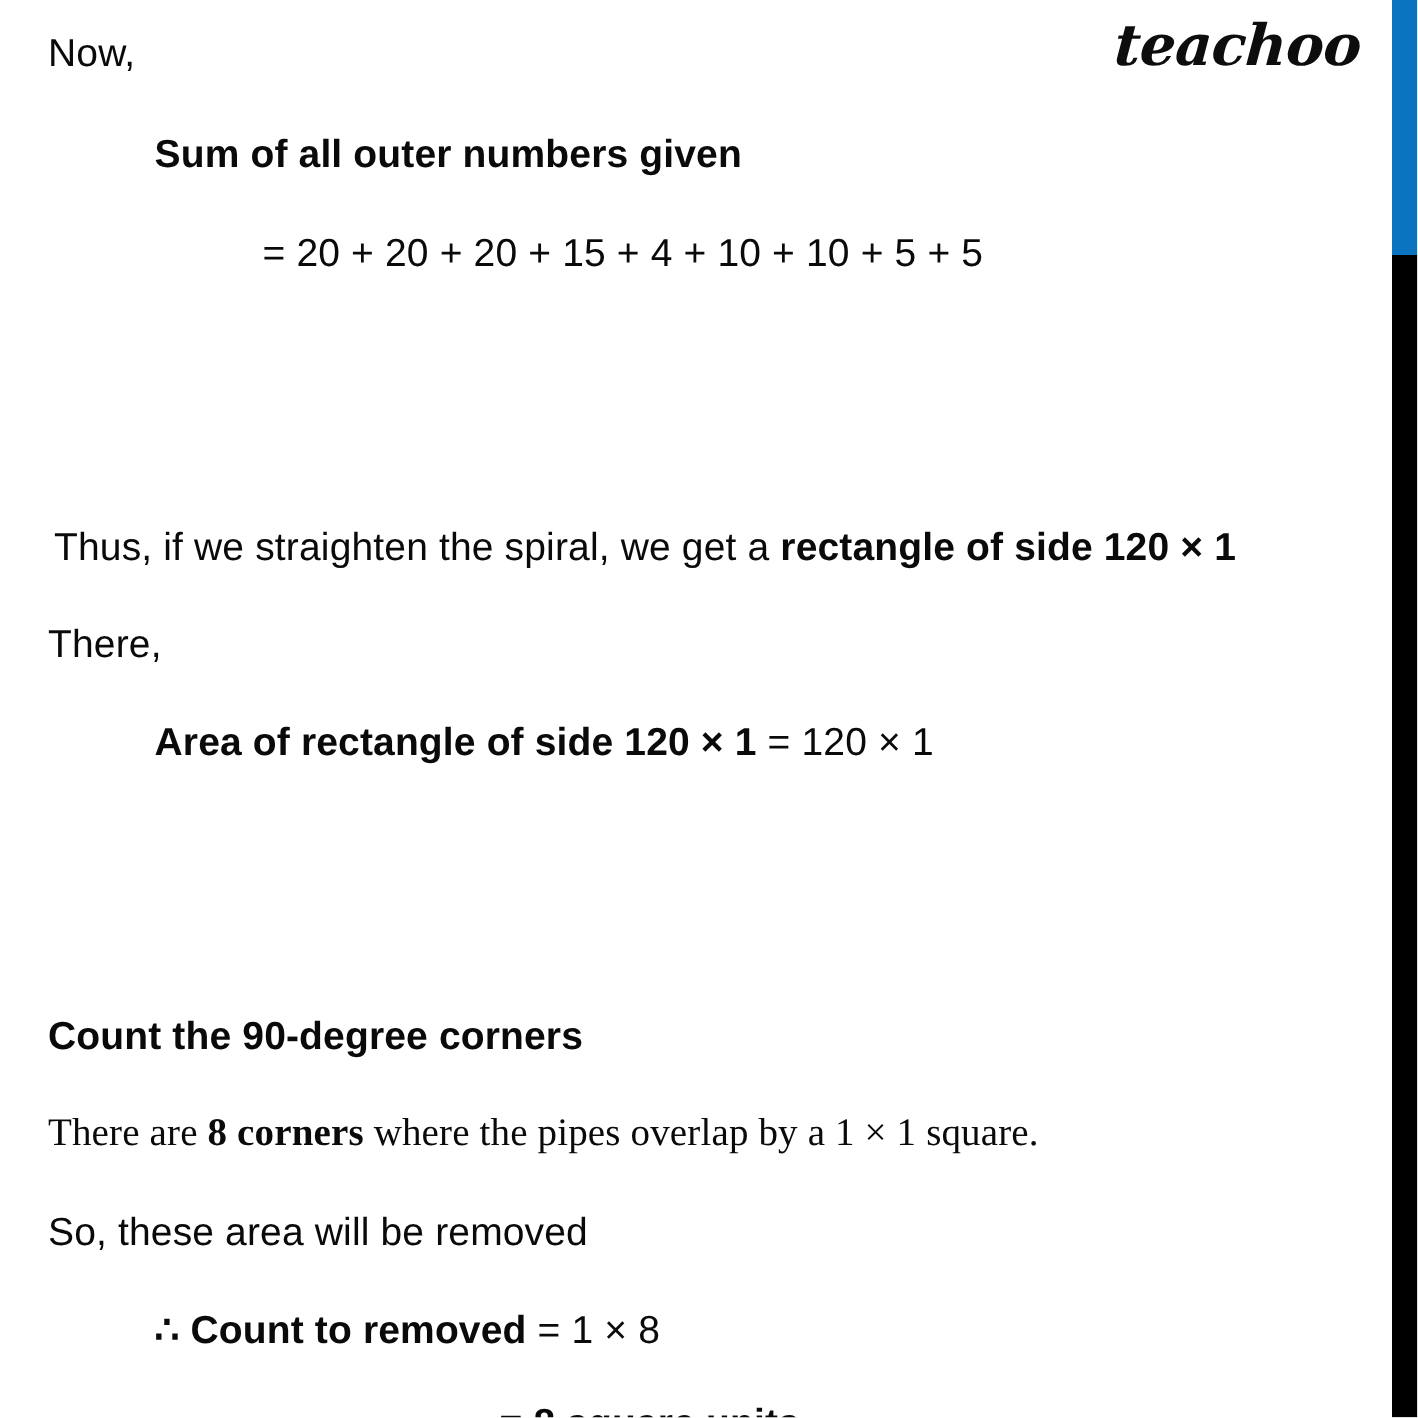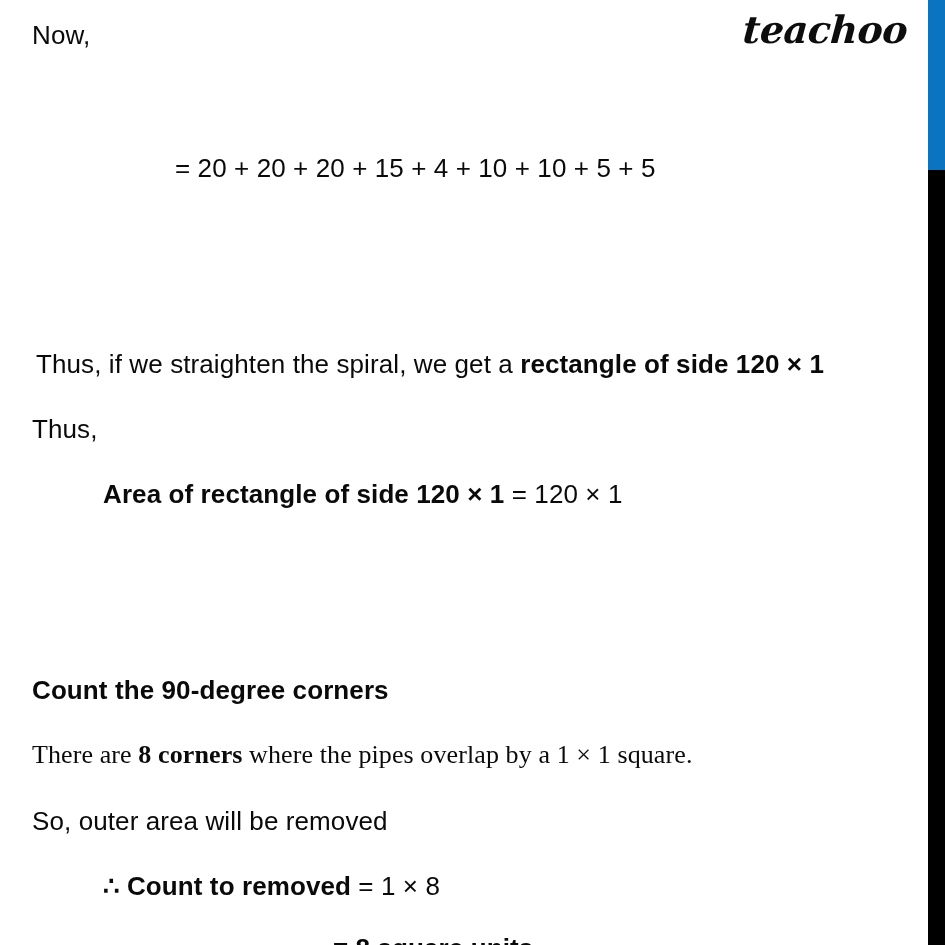--- a/index.html
+++ b/index.html
@@ -87,49 +87,52 @@
 
   <div id="edge-bar-blue"></div>
   <div id="edge-bar-black"></div>
 
   <div id="brand-logo"><span>teachoo</span></div>
 
   <div class="line" id="line-now">
     <span>Now,</span>
   </div>
 
+  <div class="line bold" id="line-sum-label">
+    <span>Sum of all outer numbers given</span>
+  </div>
 
   <div class="line" id="line-sum-expression">
     <span>= 20 + 20 + 20 + 15 + 4 + 10 + 10 + 5 + 5</span>
   </div>
 
 
   <div class="line" id="line-straighten">
     <span class="n">Thus, if we straighten the spiral, we get a </span><span class="b">rectangle of side 120 × 1</span>
   </div>
 
   <div class="line" id="line-thus">
-    <span>Thus,</span>
+    <span>There,</span>
   </div>
 
   <div class="line" id="line-area-rect">
     <span class="b">Area of rectangle of side 120 × 1</span><span class="n"> = 120 × 1</span>
   </div>
 
 
   <div class="line bold" id="line-corners-heading">
     <span>Count the 90-degree corners</span>
   </div>
 
   <div class="line" id="line-corners-count">
     <span class="n">There are </span><span class="b">8 corners</span><span class="n"> where the pipes overlap by a 1 × 1 square.</span>
   </div>
 
   <div class="line" id="line-removed-note">
-    <span>So, outer area will be removed</span>
+    <span>So, these area will be removed</span>
   </div>
 
   <div class="line" id="line-area-removed">
     <span class="b">∴ Count to removed</span><span class="n"> = 1 × 8</span>
   </div>
 
   <div class="line bold" id="line-area-removed-val">
     <span>= 8 square units</span>
   </div>
 

